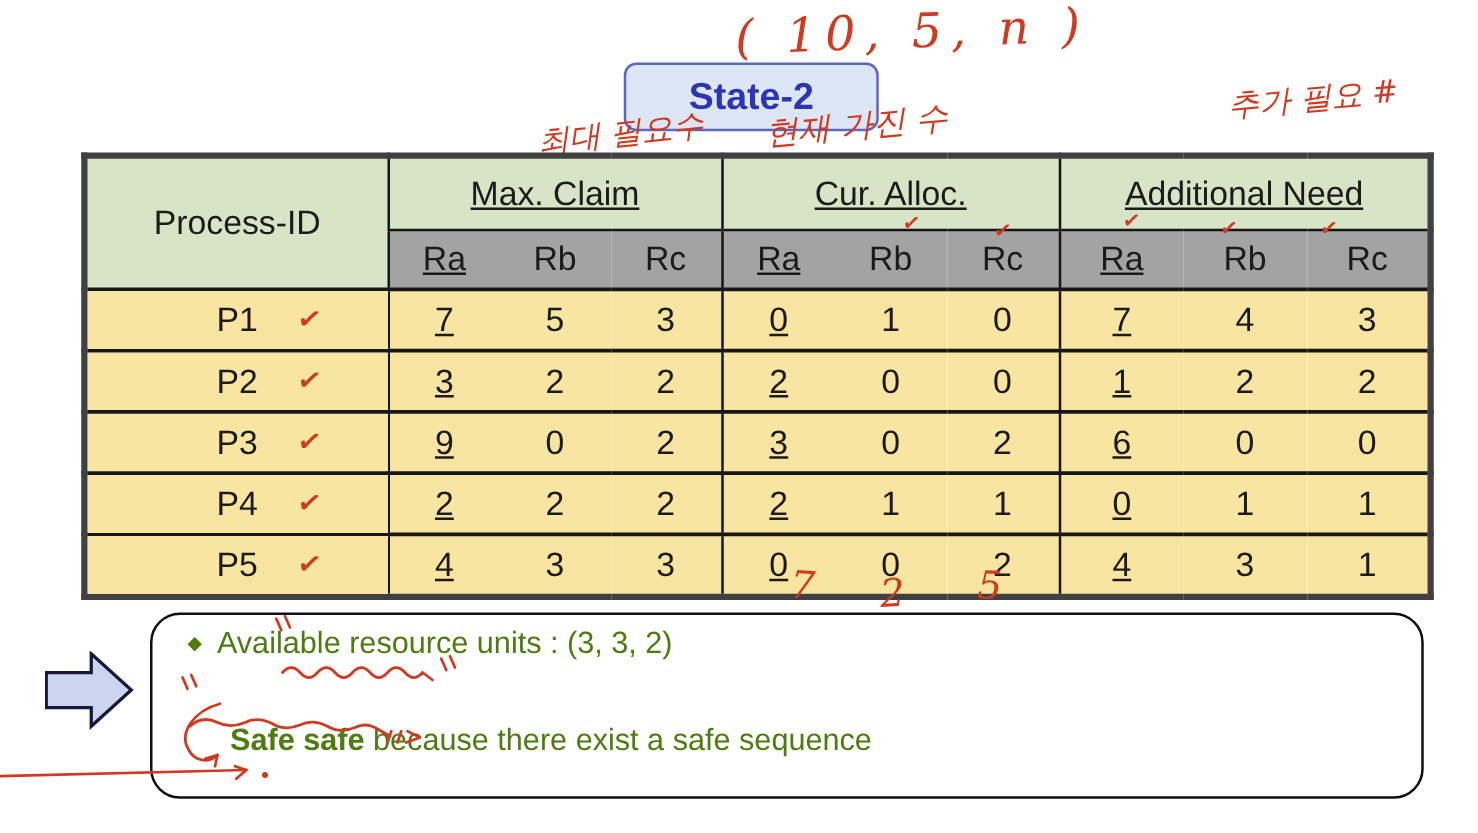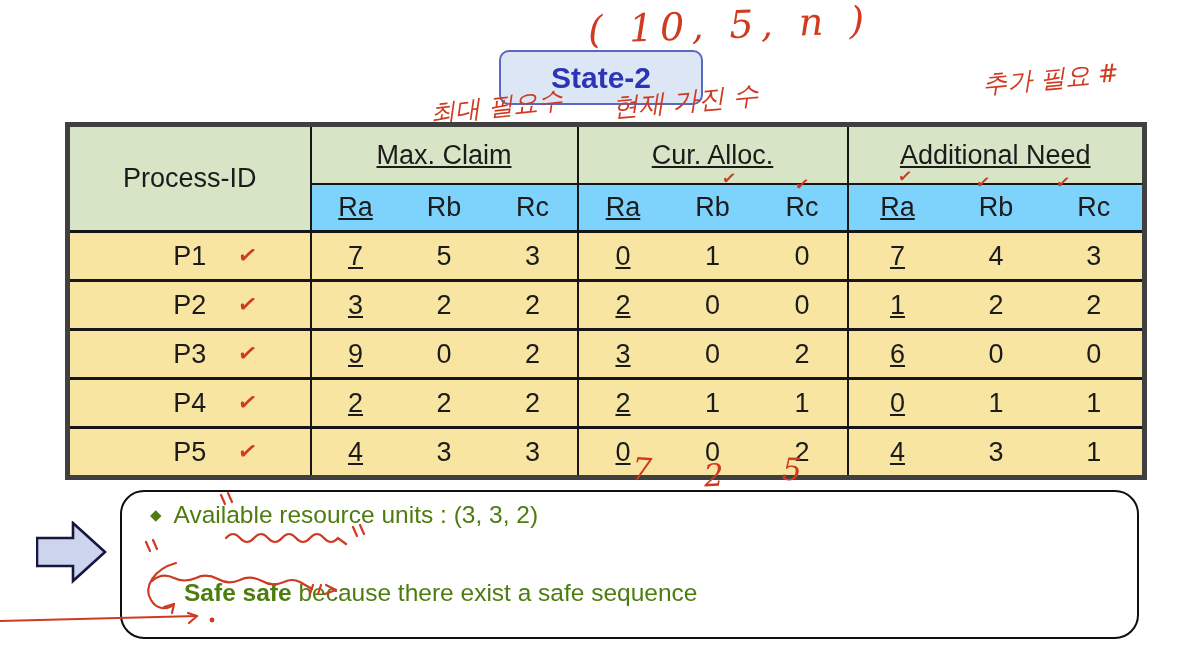--- a/index.html
+++ b/index.html
@@ -36,21 +36,21 @@
   table.banker {
     position:absolute; left:65px; top:122px;
     border-collapse:collapse; table-layout:fixed;
     border:5px solid #404040;
   }
   table.banker th, table.banker td {
     text-align:center; vertical-align:middle; padding:0;
     font-size:27px; font-weight:400; color:#1b1b1b;
   }
   tr.hdr1 th { height:56px; background:#d7e4c6; }
-  tr.hdr2 th { height:45px; background:#7dd3fc; }
+  tr.hdr2 th { height:45px; background:#a3a3a3; }
   tr.hdr2    { border-top:2px solid #161616; }
   tbody td   { height:46px; background:#f9e5a2; }
   tbody tr   { border-top:3px solid #161616; }
   .gl { border-left:2.5px solid #161616 !important;text-decoration:underline; }
   .pcell { position:relative;margin-left:24px; }
   .pcell .check {
     position:absolute; left:168px; top:50%;
     transform:translateY(-52%) rotate(10deg);
     color:#cf3a21; font-size:23px; font-weight:bold;
   }

